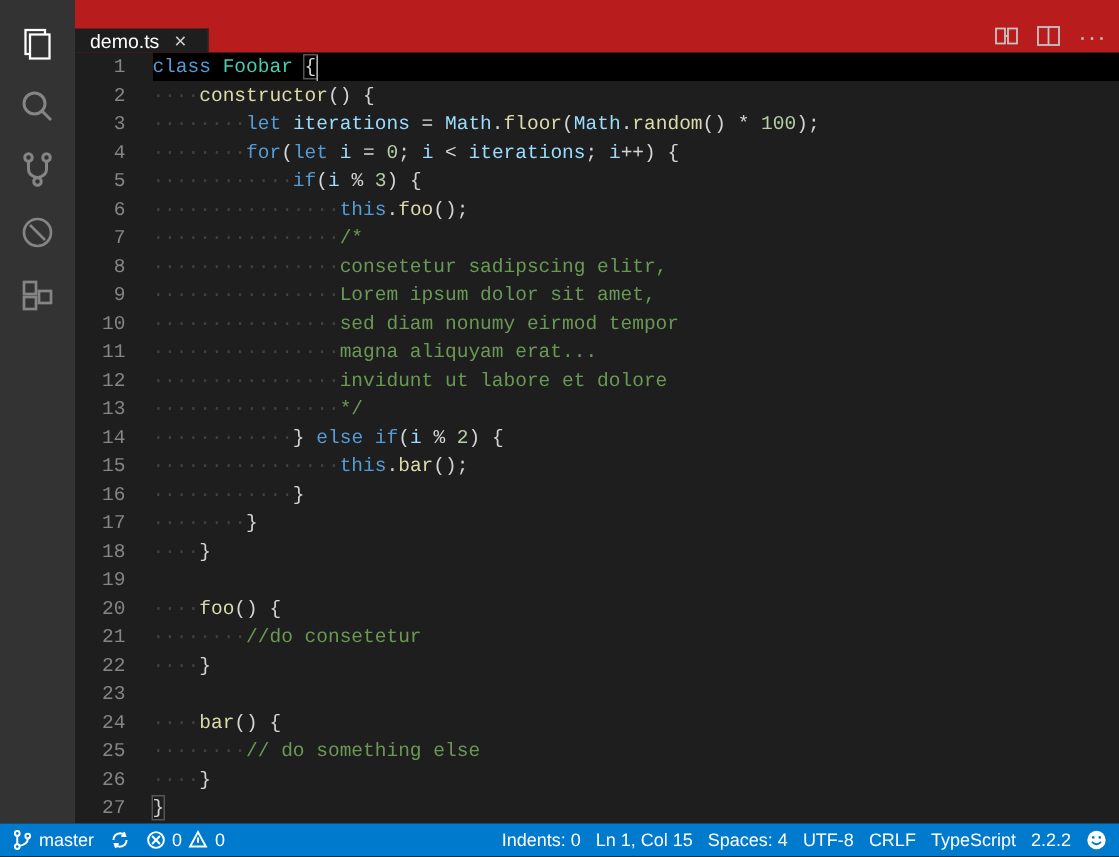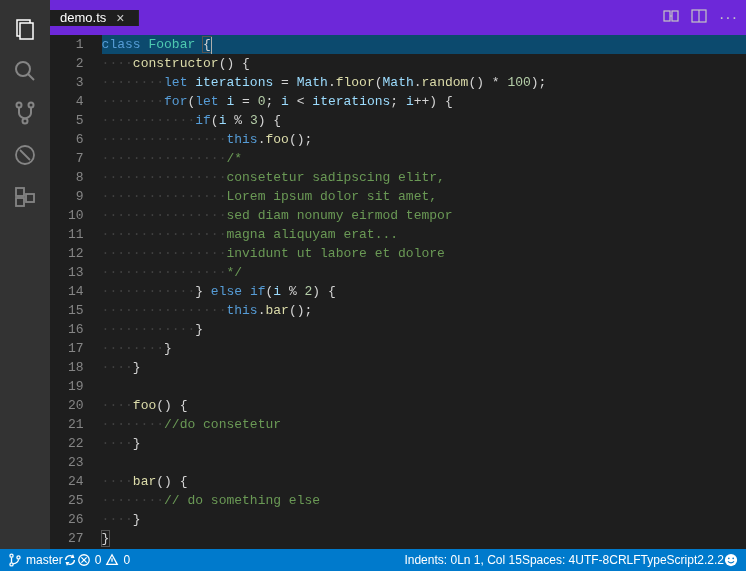--- a/index.html
+++ b/index.html
@@ -37,23 +37,23 @@
 .activity-item.active { color: #ffffff; }
 .activity-item svg { width: 24px; height: 24px; }
 .editor-area {
   flex: 1;
   display: flex;
   flex-direction: column;
   background: #1e1e1e;
 }
 .tab-bar {
   height: 35px;
-  background: #6d28d9;
-  display: flex;
-  align-items: center;
+  background: #b91c1c;
+  display: flex;
+  align-items: flex-end;
 }
 .tab {
   display: flex;
   align-items: center;
   padding: 0 10px;
   background: #1e1e1e;
   color: #ffffff;
   font-size: 13px;
   border-right: 1px solid #252526;
   gap: 6px;
@@ -89,21 +89,21 @@
   text-align: right;
   padding: 0 18px 0 18px;
   user-select: none;
 }
 .gutter .ln { height: 19px; }
 .code-lines {
   flex: 1;
   position: relative;
 }
 .line { height: 19px; white-space: pre; }
-.cursor-line { background: #0c4a6e; }
+.cursor-line { background: #000000; }
 .ws { color: #404040; }
 .kw { color: #569cd6; }
 .ty { color: #4ec9b0; }
 .fn { color: #dcdcaa; }
 .id { color: #9cdcfe; }
 .pl { color: #d4d4d4; }
 .nu { color: #b5cea8; }
 .cm { color: #6a9955; }
 .cursor {
   display: inline-block;
@@ -121,20 +121,21 @@
   background: #007acc;
   color: #ffffff;
   display: flex;
   align-items: center;
   font-size: 12px;
   padding: 0 8px;
 }
 .status-left, .status-right {
   display: flex;
   align-items: center;
+  gap: 10px;
 }
 .status-right { margin-left: auto; }
 .status-item {
   display: flex;
   align-items: center;
   gap: 4px;
   cursor: pointer;
 }
 .status-item svg { width: 14px; height: 14px; }
 </style>

